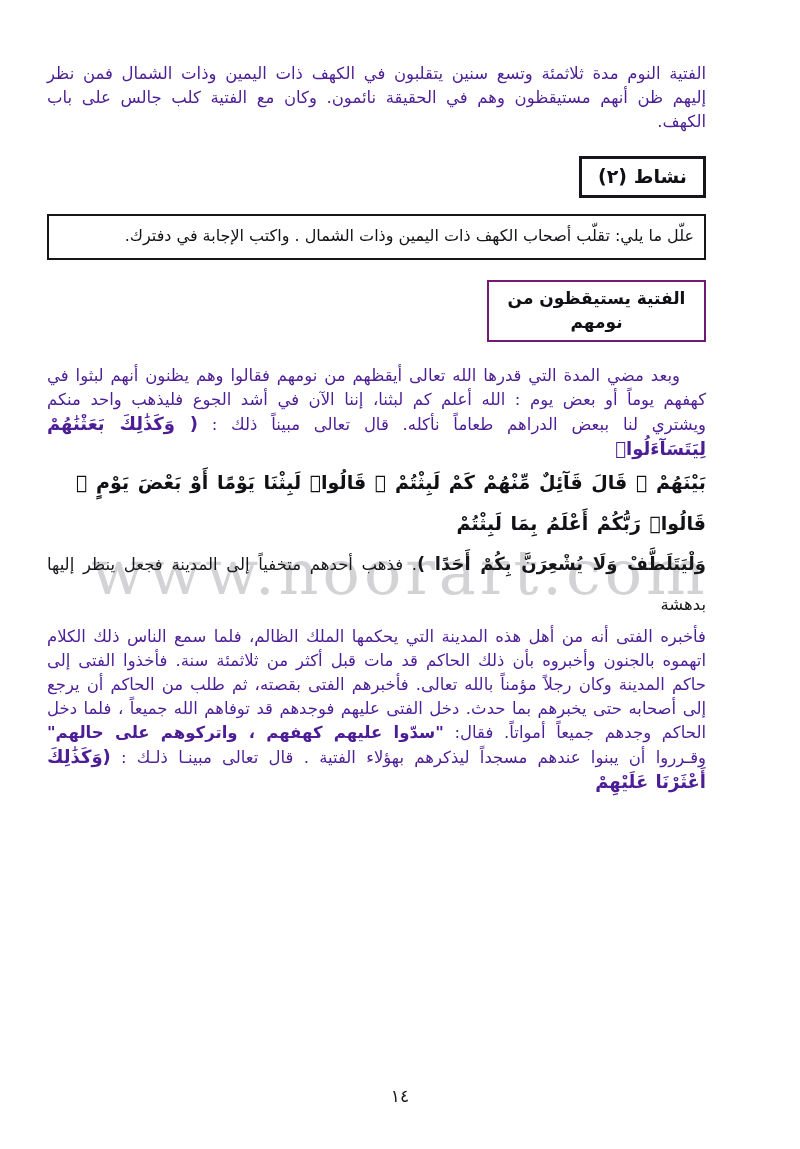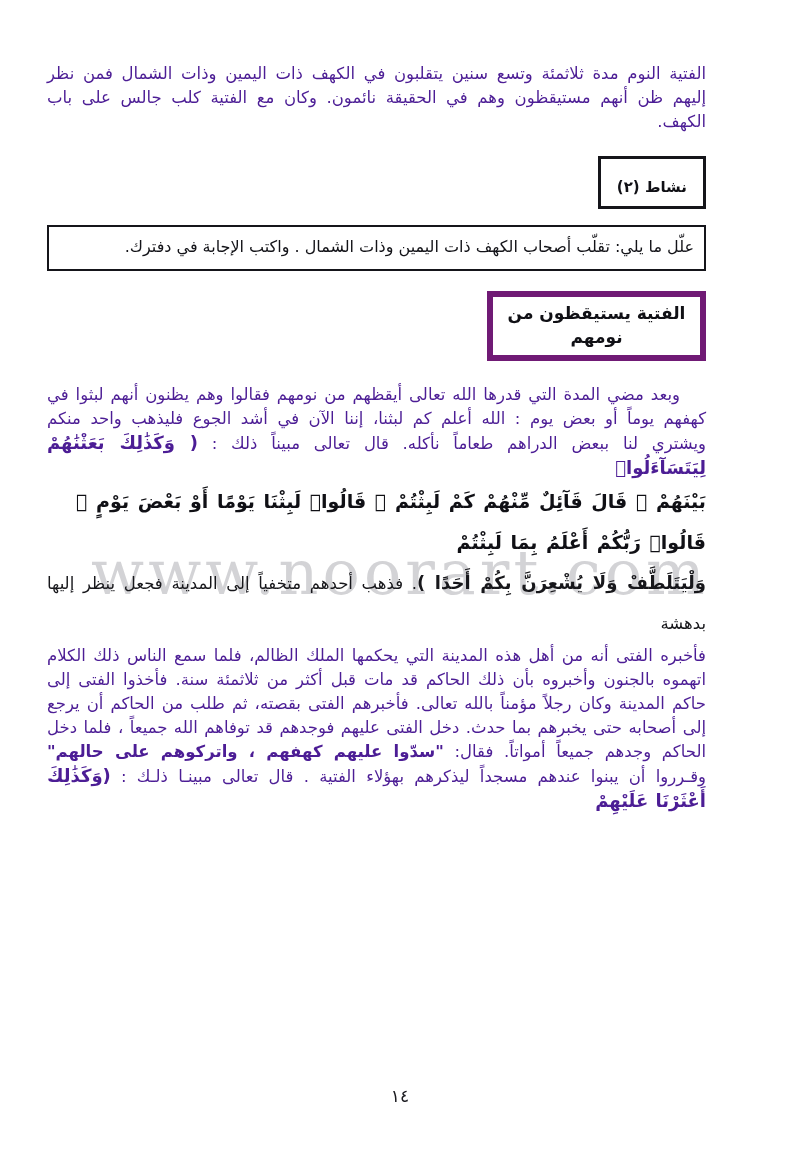--- a/index.html
+++ b/index.html
@@ -73,23 +73,23 @@
   .block-gap-d { height: 22px; }
 
   
   .activity-row {
     display: flex;
     justify-content: flex-start;
     direction: rtl;
   }
   .activity-box {
     border: 3px solid #15151a;
-    padding: 15px 16px 6px 16px;
-    font-family: "DejaVu Sans", sans-serif;
-    font-size: 15px;
+    padding: 4px 16px 6px 16px;
+    font-family: "DejaVu Sans", sans-serif;
+    font-size: 19px;
     font-weight: bold;
     color: #101015;
     line-height: 26px;
     background: #fff;
     letter-spacing: 0px;
     min-width: 66px;
     text-align: center;
   }
 
   
@@ -107,21 +107,21 @@
     width: 659px;
   }
 
   
   .heading-row {
     display: flex;
     justify-content: flex-start;
     direction: rtl;
   }
   .heading-box {
-    border: 6px solid #701a75;
+    border: 2px solid #701a75;
     padding: 4px 14px 6px 14px;
     font-family: "DejaVu Sans", sans-serif;
     font-size: 17px;
     font-weight: bold;
     color: #101015;
     line-height: 24px;
     background: #fff;
     width: 219px;
     box-sizing: border-box;
     text-align: center;

